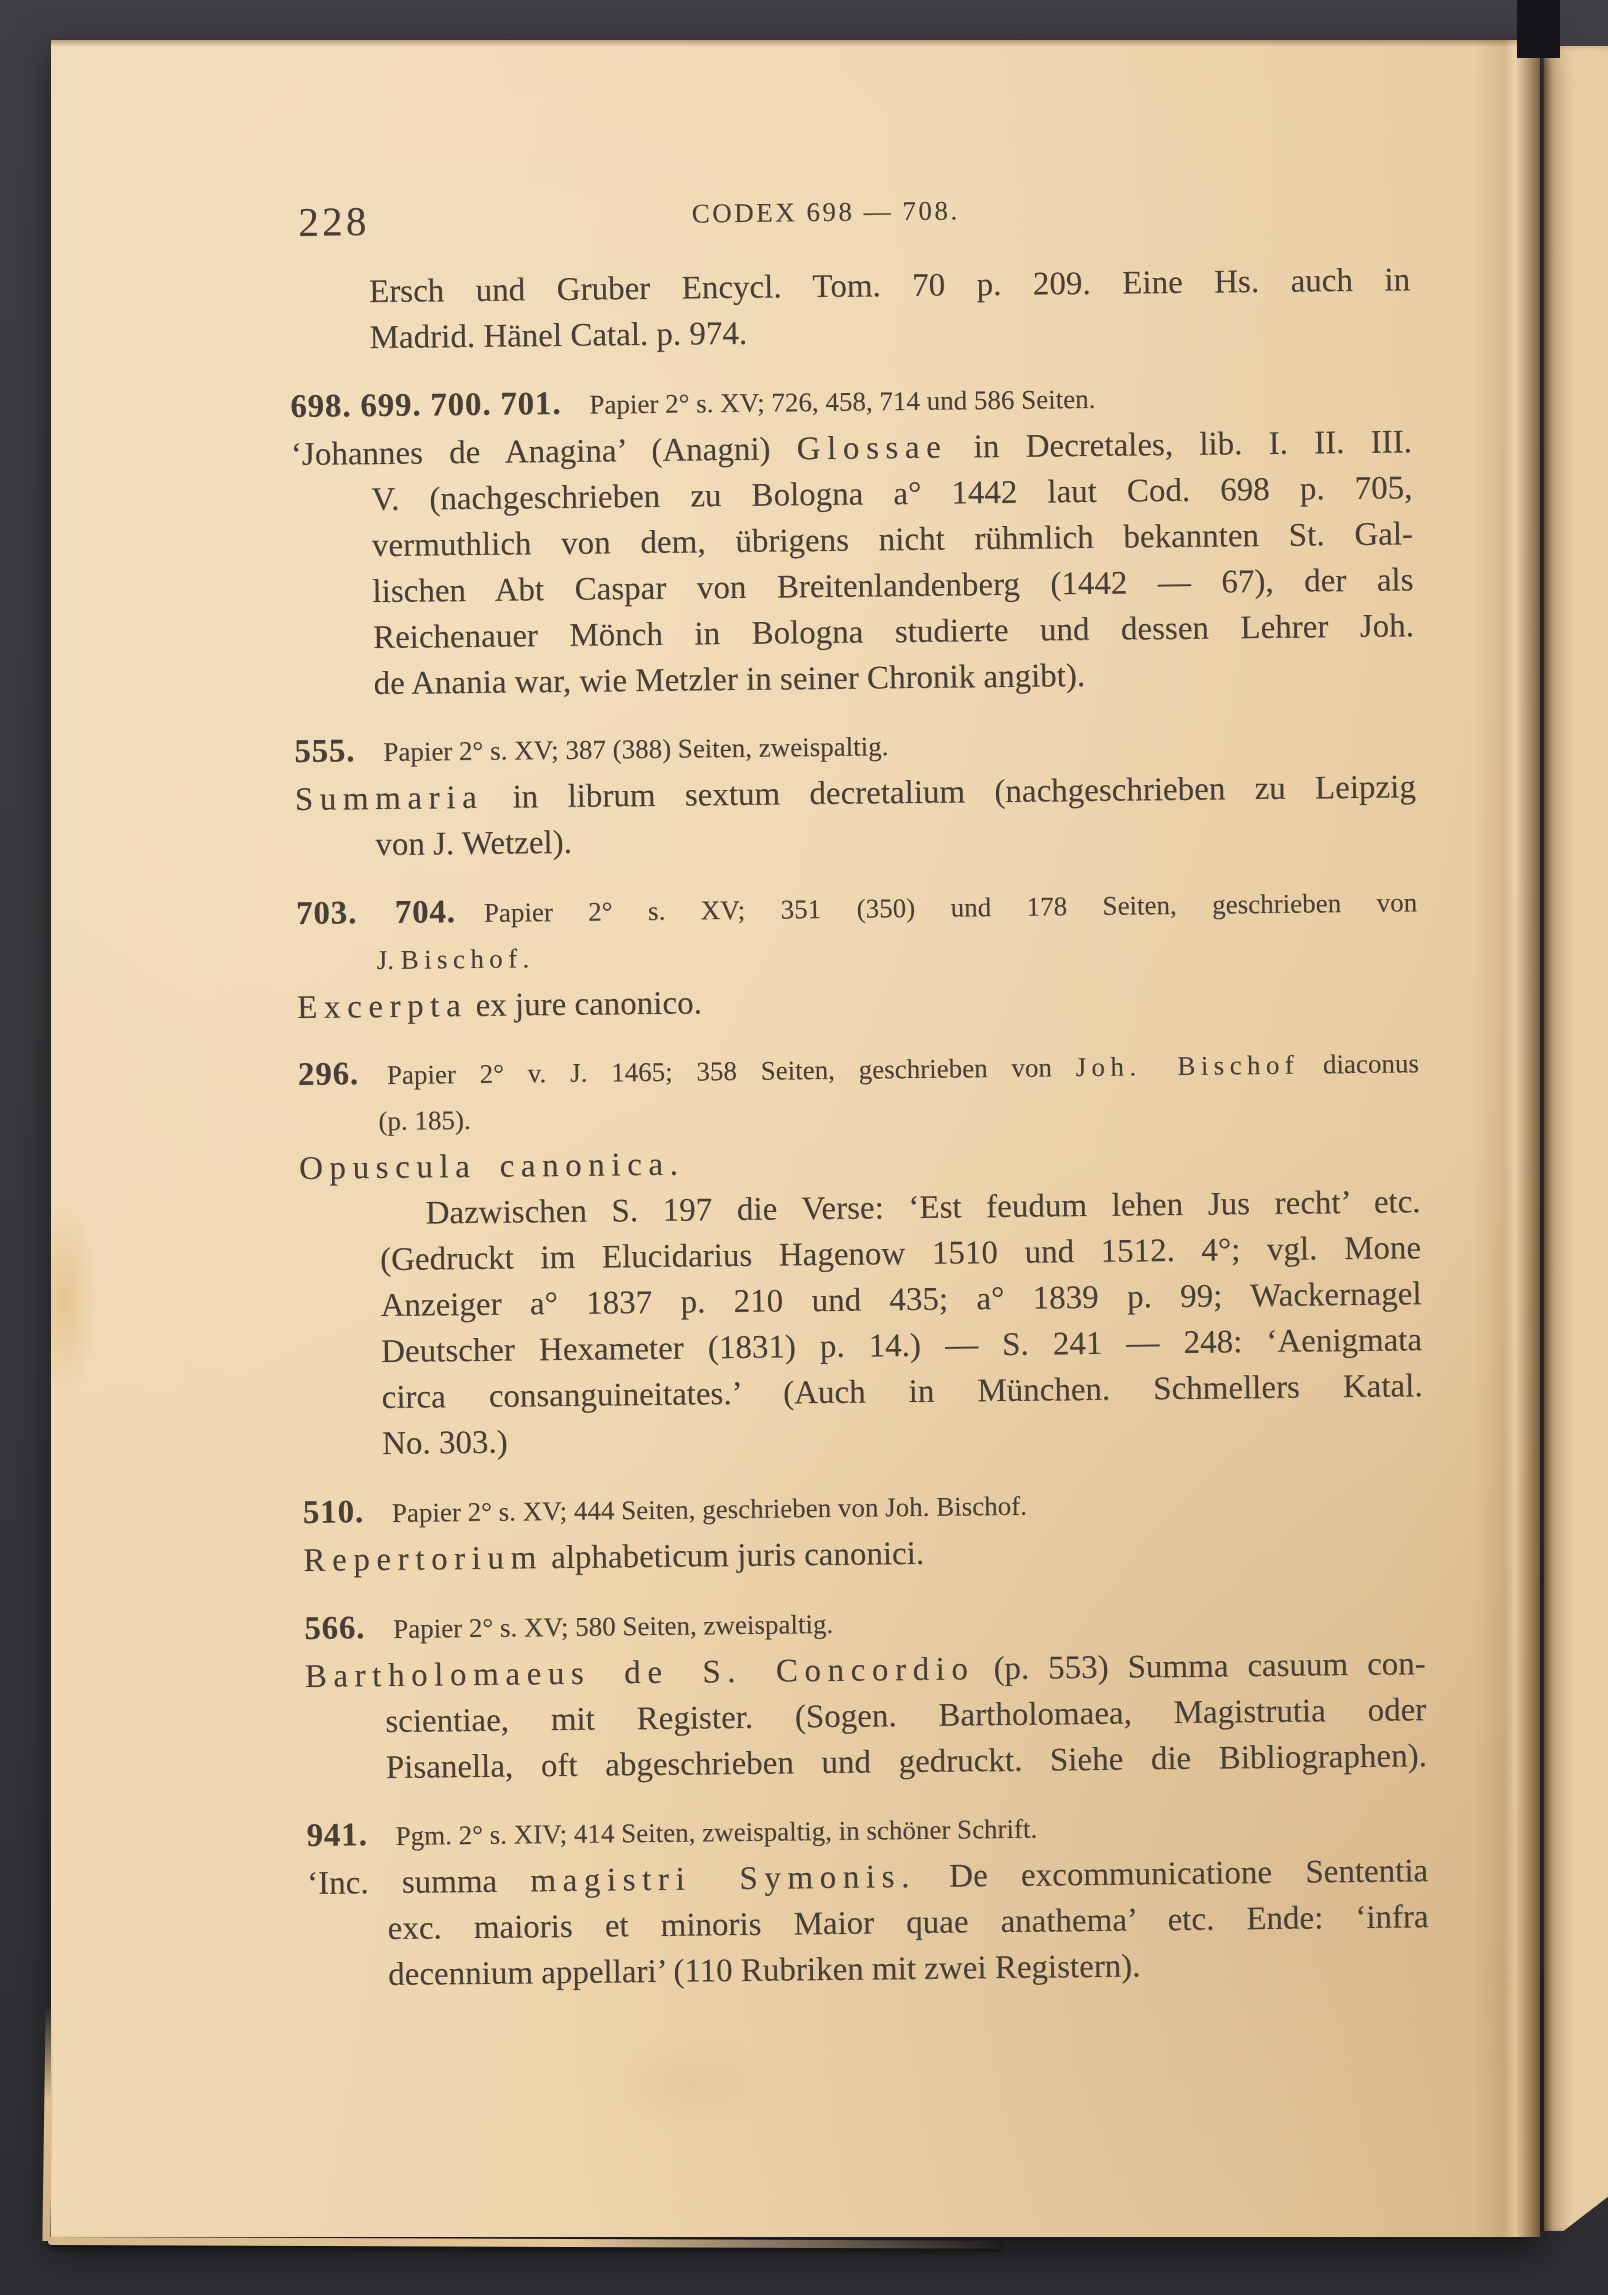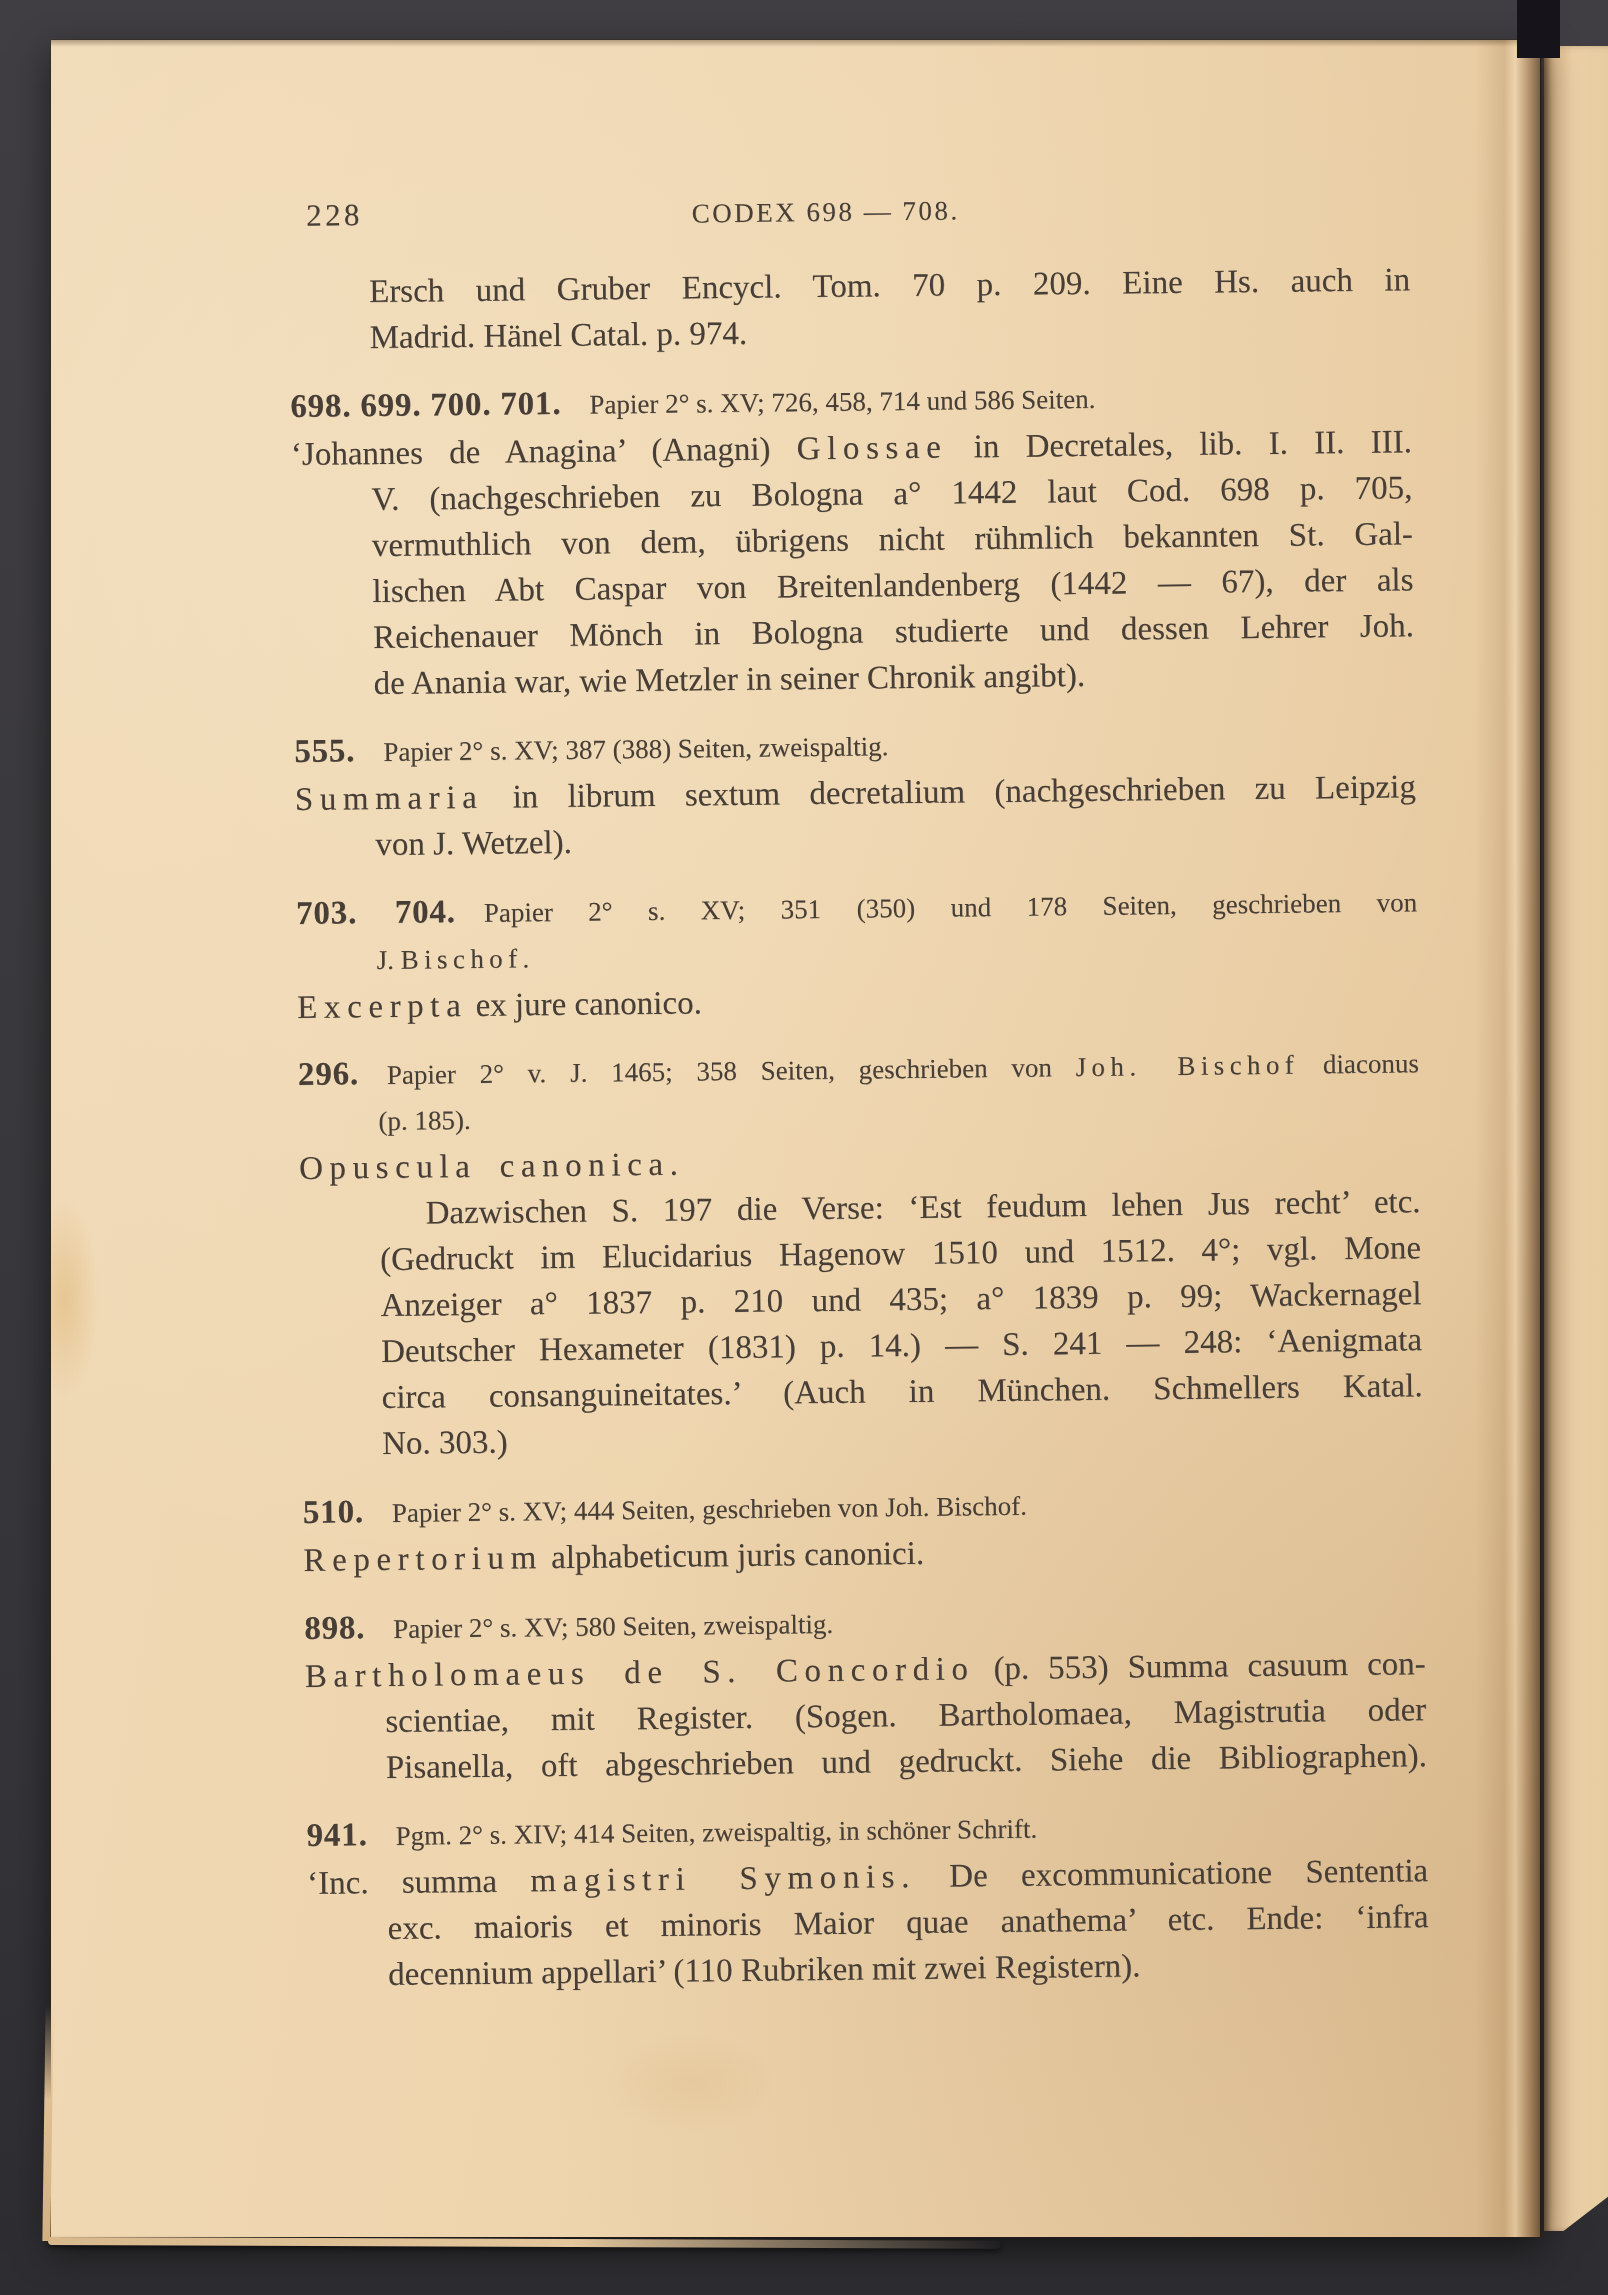--- a/index.html
+++ b/index.html
@@ -54,21 +54,21 @@
     background:radial-gradient(50% 50% at 50% 50%,rgba(190,140,60,0.10),rgba(190,140,60,0) 80%);
   }
   
   .textcol{
     position:absolute;left:237px;top:155px;width:1121px;
     transform:rotate(-0.65deg);transform-origin:0 0;
     color:#473f37;
     text-shadow:0.3px 0.3px 0 rgba(90,75,58,0.35);
   }
   .headrow{position:relative;height:46px;}
-  .pagenum{position:absolute;left:18px;top:3.3px;font-size:31px;letter-spacing:3.3px;}
+  .pagenum{position:absolute;left:10px;top:3.3px;font-size:41px;letter-spacing:3.3px;}
   .runhead{text-align:center;font-size:27px;letter-spacing:2.5px;padding-top:7.5px;transform:translateX(-23px);}
   .intro{margin-top:28px;}
   .entry{margin-top:21.6px;}
   .ln{font-size:33px;line-height:46px;}
   .j{text-align:justify;text-align-last:justify;}
   .i1{margin-left:80px;}
   .i2{margin-left:126px;}
   .numrow{font-size:33px;line-height:46px;}
   .num{font-weight:bold;letter-spacing:0.8px;}
   .desc{font-size:27px;margin-left:28px;}
@@ -141,21 +141,21 @@
 
       <div class="entry">
         <div class="numrow">
           <span class="num">510.</span><span class="desc">Papier 2° s. XV; 444 Seiten, geschrieben von Joh. Bischof.</span>
         </div>
         <div class="ln"><span class="sp">Repertorium</span><span> alphabeticum juris canonici.</span></div>
       </div>
 
       <div class="entry">
         <div class="numrow">
-          <span class="num">898.</span><span class="desc">Papier 2° s. XV; 580 Seiten, zweispaltig.</span>
+          <span class="num">566.</span><span class="desc">Papier 2° s. XV; 580 Seiten, zweispaltig.</span>
         </div>
         <div class="ln j"><span class="sp">Bartholomaeus de S. Concordio</span><span> (p. 553) Summa casuum con-</span></div>
         <div class="ln j i1">scientiae, mit Register.  (Sogen. Bartholomaea, Magistrutia oder</div>
         <div class="ln j i1">Pisanella, oft abgeschrieben und gedruckt.  Siehe die Bibliographen).</div>
       </div>
 
       <div class="entry">
         <div class="numrow">
           <span class="num">941.</span><span class="desc">Pgm. 2° s. XIV; 414 Seiten, zweispaltig, in schöner Schrift.</span>
         </div>

